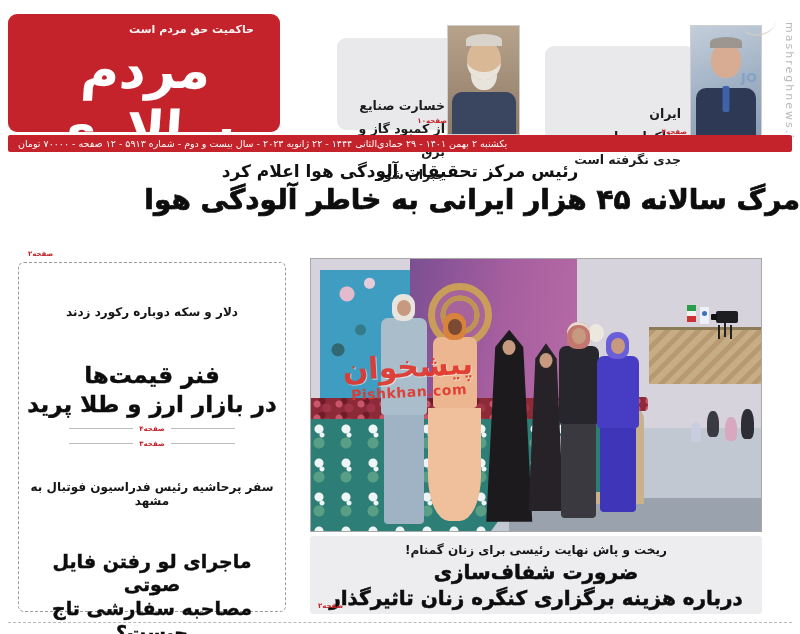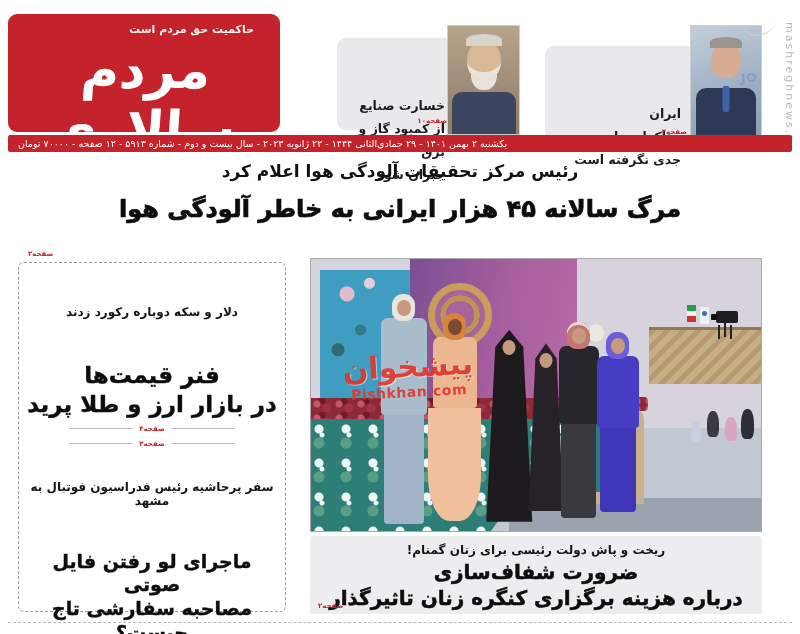--- a/index.html
+++ b/index.html
@@ -27,21 +27,21 @@
 
   
   #dateline{left:8px;top:135px;width:784px;height:17px;background:#c4232b;border-radius:2px;color:#fff;font-size:9.5px;line-height:17px;padding:0 10px;text-align:left;direction:rtl;}
 
   
   #vertical-watermark{left:auto;right:4px;top:22px;height:320px;writing-mode:vertical-rl;color:#b9b9bd;font-size:11px;letter-spacing:2px;direction:ltr;}
   #mashregh-logo{right:24px;top:10px;width:34px;height:26px;border-bottom:2px solid #d4cfc4;border-radius:0 0 60% 40%;opacity:.6;}
 
   
   #main-kicker{top:161px;left:0;right:0;text-align:center;font-size:17px;font-weight:bold;color:#111;}
-  #main-headline{top:195px;left:0;right:0;text-align:center;font-size:24px;font-weight:bold;color:#0d0d0d;-webkit-text-stroke:.7px #0d0d0d;letter-spacing:-1px;}
+  #main-headline{top:183px;left:0;right:0;text-align:right;font-size:28px;font-weight:bold;color:#0d0d0d;-webkit-text-stroke:.7px #0d0d0d;letter-spacing:-1px;}
   #main-ref{top:250px;right:auto;left:28px;}
 
   
   #left-col{left:18px;top:262px;width:268px;height:350px;border:1px dashed #9a9a9a;border-radius:6px;padding:10px 6px 0 6px;}
   .art{text-align:center;}
   .art .kicker{font-size:12px;font-weight:bold;color:#151515;margin-bottom:3px;margin-top:32px;}
   .art .headline{font-weight:bold;color:#0d0d0d;-webkit-text-stroke:.4px #0d0d0d;line-height:1.25;}
   .art .body{font-size:8.5px;color:#3a3a3a;text-align:justify;line-height:1.55;padding:4px 8px 0 8px;}
   .sep{display:flex;align-items:center;justify-content:center;gap:6px;margin:6px 0 7px 0;}
   .sep .rule{width:64px;height:1px;background:#bdbdbd;}
@@ -242,20 +242,20 @@
     <div class="aud" style="left:95.5%;top:55%;width:13px;height:30px;background:#2e2e36;"></div>
     <div class="aud" style="left:84.5%;top:60%;width:10px;height:20px;background:#c8cde0;"></div>
 
     <div class="panel" id="photo-watermark">
       <div class="fa">پیشخوان</div>
       <div class="en">Pishkhan.com</div>
     </div>
   </div>
 
   <div class="abs" id="caption-block">
-    <div id="caption-kicker">ریخت و پاش دولت رئیسی برای زنان گمنام!</div>
+    <div id="caption-kicker">ریخت و پاش نهایت رئیسی برای زنان گمنام!</div>
     <div id="caption-headline" class="pre">ضرورت شفاف‌سازی
 درباره هزینه برگزاری کنگره زنان تاثیرگذار</div>
     <div class="page-ref" id="caption-ref">صفحه۲</div>
   </div>
 
   <div class="abs" id="bottom-dashes"></div>
 </div>
 
 </body></html>

